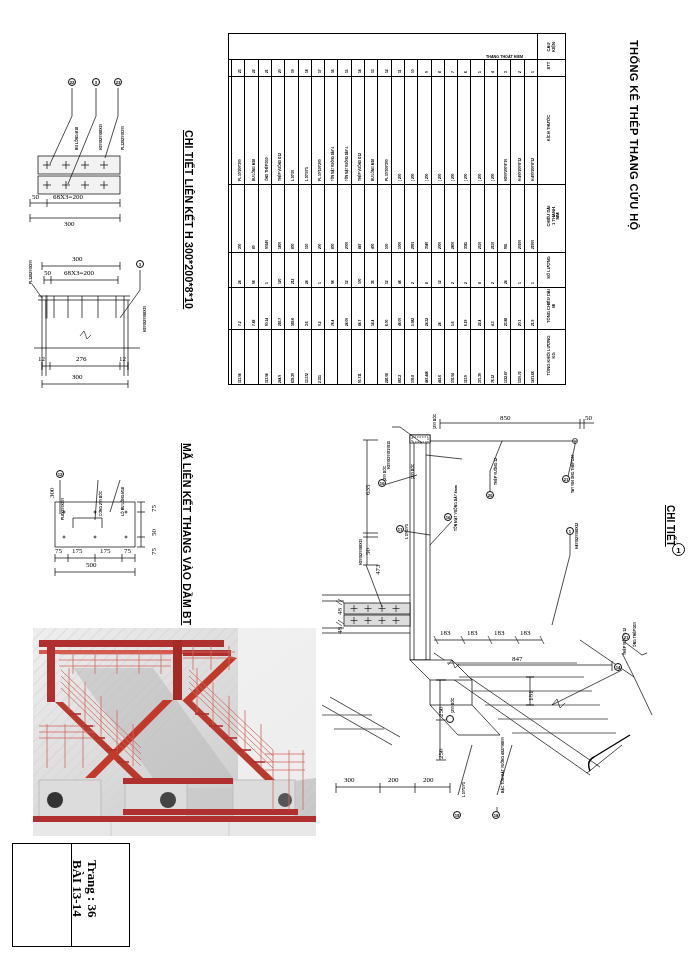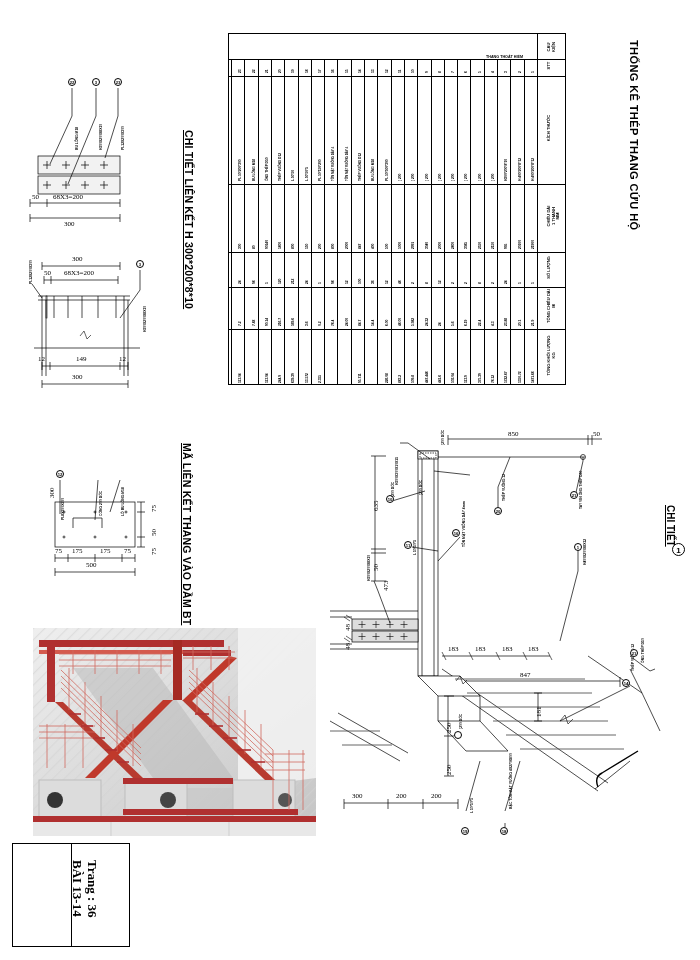--- a/index.html
+++ b/index.html
@@ -35,21 +35,21 @@
       transform-origin:0 0;transform:rotate(90deg);white-space:nowrap;
       text-decoration:underline;letter-spacing:0.2px;}
 
   
   #detail-b{position:absolute;left:40px;top:440px;width:210px;height:150px;}
   #title-b{position:absolute;left:193px;top:443px;font-size:10.5px;font-weight:bold;
       transform-origin:0 0;transform:rotate(90deg);white-space:nowrap;
       text-decoration:underline;letter-spacing:0.2px;}
 
   
-  #detail-main{position:absolute;left:330px;top:415px;width:360px;height:425px;margin-top:16px;}
+  #detail-main{position:absolute;left:322px;top:415px;width:360px;height:425px;}
   #detail-main svg{position:absolute;left:0;top:0;}
   #title-main{position:absolute;left:676px;top:505px;font-size:10px;font-weight:bold;
       transform-origin:0 0;transform:rotate(90deg);white-space:nowrap;
       text-decoration:underline;}
   .bubble{position:absolute;width:8px;height:8px;border:0.7px solid #000;
       border-radius:50%;font-size:4.2px;line-height:8px;text-align:center;
       font-weight:bold;background:#fff;box-sizing:border-box;}
   .bubble.big{width:13px;height:13px;line-height:13px;font-size:8px;}
   .lbl{position:absolute;font-size:3.4px;font-weight:bold;line-height:1.1;
       transform-origin:0 0;white-space:nowrap;}
@@ -378,21 +378,21 @@
 
       <line x1="12" y1="36" x2="22" y2="50"></line>
       <line x1="100" y1="70" x2="120" y2="42"></line>
       <line x1="120" y1="42" x2="120" y2="22"></line>
     </g>
   </svg>
   <div class="dimtxt" style="left:52px;top:8px;">300</div>
   <div class="dimtxt" style="left:24px;top:22px;">50</div>
   <div class="dimtxt" style="left:44px;top:22px;">68X3=200</div>
   <div class="dimtxt" style="left:18px;top:108px;">12</div>
-  <div class="dimtxt" style="left:56px;top:108px;">149</div>
+  <div class="dimtxt" style="left:56px;top:108px;">276</div>
   <div class="dimtxt" style="left:99px;top:108px;">12</div>
   <div class="dimtxt" style="left:52px;top:126px;">300</div>
   <div class="bubble" style="left:116px;top:12px;">3</div>
   <div class="lbl lblr" style="left:124px;top:84px;">H300X200X8X10</div>
   <div class="lbl lblr" style="left:10px;top:36px;">PL12X200X300</div>
 </div>
 
 <div id="title-b">MÃ LIÊN KẾT THANG VÀO DẦM BT</div>
 <div id="detail-b">
   <svg width="210" height="150">

